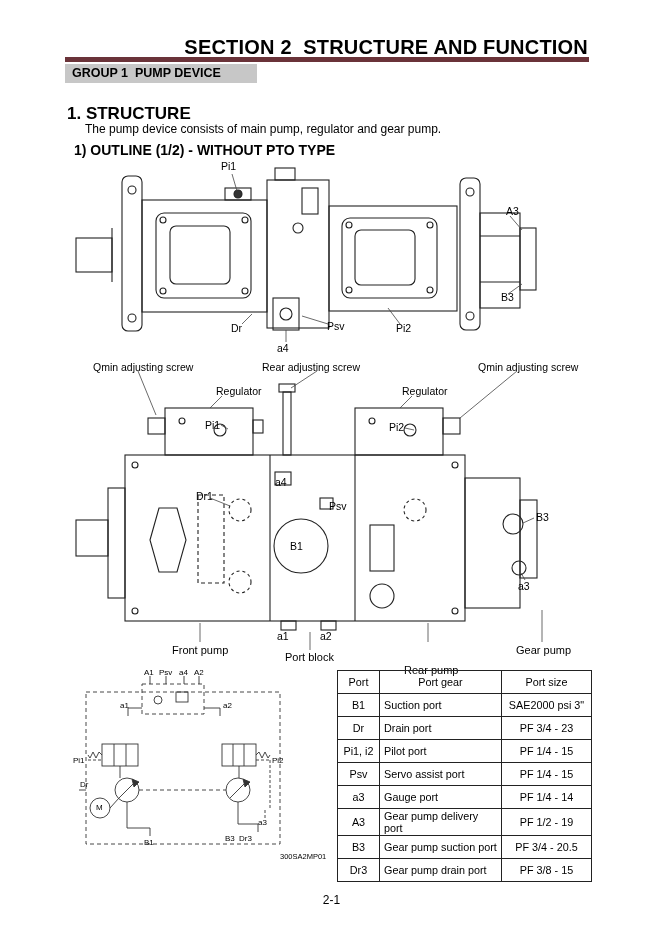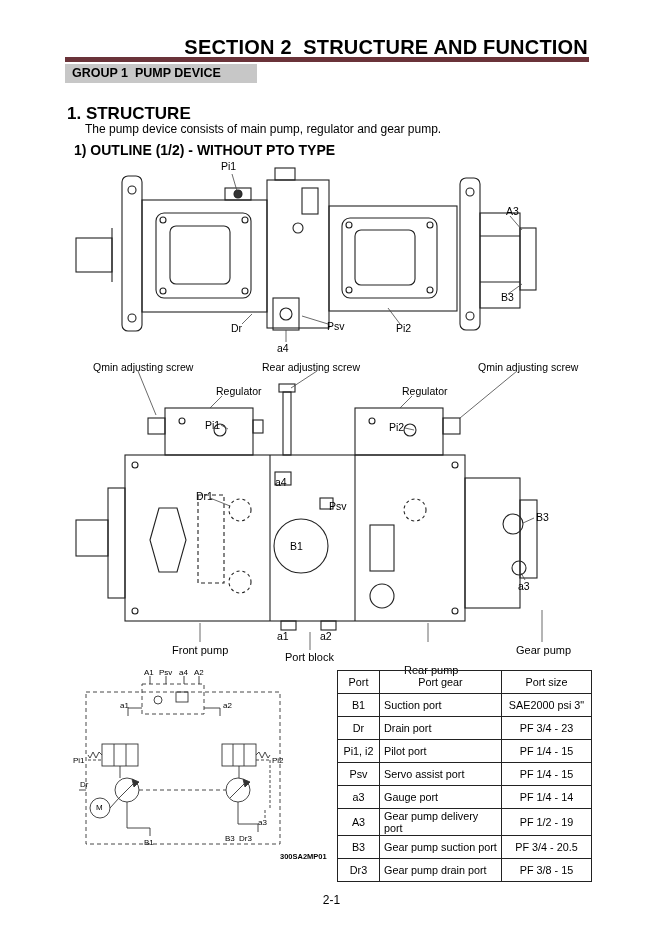--- a/index.html
+++ b/index.html
@@ -15,21 +15,21 @@
   .structure-body { top:122px; left:85px; font-size:12px; }
   .outline-heading { top:142px; left:74px; font-size:14px; font-weight:bold; }
 
   .diagram-top { top:158px; left:70px; width:480px; height:200px; }
   .diagram-main { top:358px; left:70px; width:520px; height:305px; }
   .schematic { top:668px; left:72px; width:265px; height:205px; }
 
   .dlabel { position:absolute; font-size:10.5px; white-space:nowrap; }
   .dlabel.big { font-size:11px; }
   .slabel { position:absolute; font-size:8px; white-space:nowrap; }
-  .code-label { position:absolute; font-size:7.5px; font-weight:bold; white-space:nowrap; }
+  .code-label { position:absolute; font-size:7.5px; font-weight:normal; white-space:nowrap; }
 
   .port-table { position:absolute; top:670px; left:337px; border-collapse:collapse; font-size:10.8px; }
   .port-table th, .port-table td { border:1px solid #222; padding:1px 4px; height:23px; font-weight:normal; }
   .port-table th { text-align:center; }
   .port-table td.c { text-align:center; }
   .col-port { width:42px; }
   .col-name { width:122px; }
   .col-size { width:90px; }
 
   .page-number { top:893px; left:0; width:663px; text-align:center; font-size:12px; }

